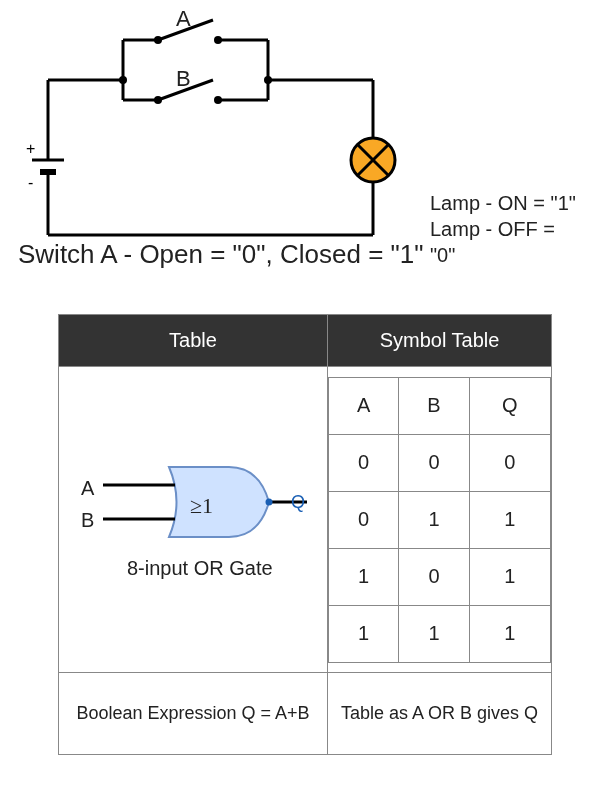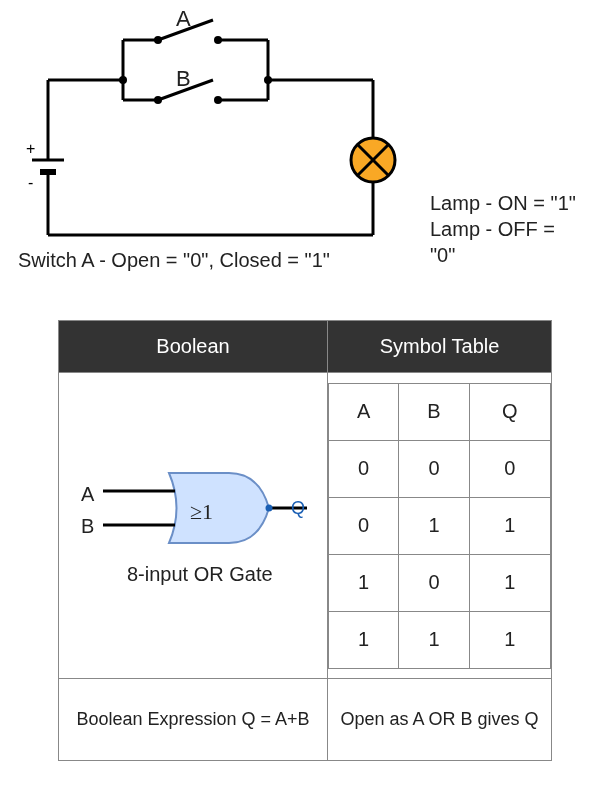--- a/index.html
+++ b/index.html
@@ -1,20 +1,20 @@
 <!DOCTYPE html>
 <html><head>
 <meta charset="utf-8">
 <style>
   html,body{margin:0;padding:0;background:#fff;font-family:Arial,Helvetica,sans-serif;color:#222}
   .page{width:597px;box-sizing:border-box;padding:10px 18px 30px 18px}
   .circuit-wrap{position:relative;width:560px;height:230px}
   .switch-text{position:absolute;font-size:22px}
   .lamp-labels{position:absolute;left:412px;top:180px;font-size:20px;line-height:26px}
-  .legends{margin-top:6px;font-size:20px;line-height:28px}
+  .legends{font-size:26px;line-height:28px}
   .tbl-wrap{margin-top:46px;margin-left:40px;width:494px}
   table{border-collapse:collapse;width:100%}
   th,td{border:1px solid #888;text-align:center;font-size:20px}
   th{background:#333;color:#fff;font-weight:normal;padding:14px 0}
   td{padding:16px 0}
   .sym-cell{height:300px;padding:0;position:relative}
   .tt-cell{padding:0}
   .tt-inner{width:100%;border-collapse:collapse}
   .tt-inner td{border:1px solid #888;height:56px;padding:0;font-size:20px}
   .footer-row td{font-size:18px;padding:30px 6px}
@@ -93,21 +93,21 @@
   </div>
 
   <div class="legends">
     <div>Switch A - Open = "0", Closed = "1"</div>
   </div>
 
   <div class="tbl-wrap">
     <table>
       <tbody>
           <tr>
-        <th style="width:54%">Boolean</th>
+        <th style="width:54%">Table</th>
         <th style="width:46%" colspan="3">Symbol Table</th>
       </tr>
       <tr>
         <td class="sym-cell" rowspan="1">
           <svg width="268" height="300" viewBox="0 0 268 300">
             <g stroke="#1a5fb4" stroke-width="3" fill="none">
 
               <path d="M110 100 L170 100 Q200 100 210 135 Q200 170 170 170 L110 170 Q125 135 110 100 Z" fill="#cfe2ff" stroke="#6b8fc7" stroke-width="2"></path>
 
               <line x1="44" y1="118" x2="116" y2="118" stroke="#000"></line>
@@ -150,19 +150,19 @@
               <td>1</td>
               <td>1</td>
               <td>1</td>
             </tr>
           </tbody>
               </table>
         </td>
       </tr>
       <tr class="footer-row">
         <td>Boolean Expression Q = A+B</td>
-        <td colspan="3">Open as A OR B gives Q</td>
+        <td colspan="3">Table as A OR B gives Q</td>
       </tr>
     </tbody>
       </table>
   </div>
 
 </div>
 
 </body></html>

